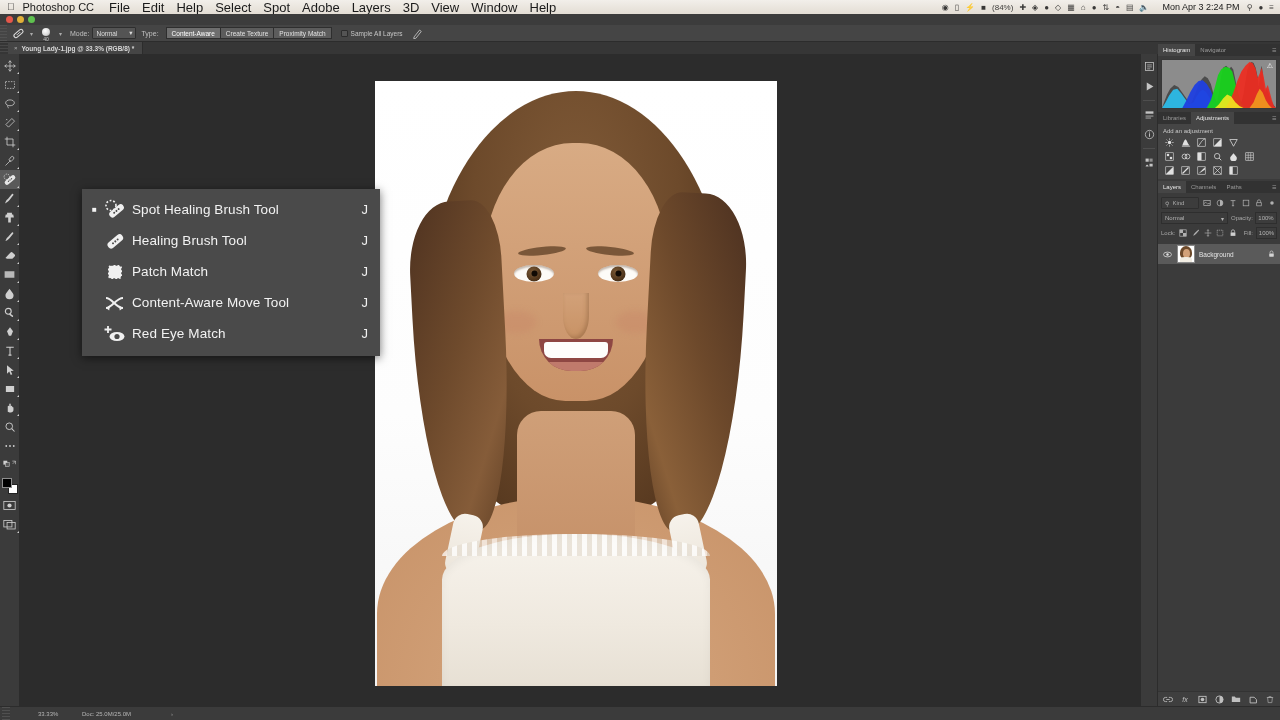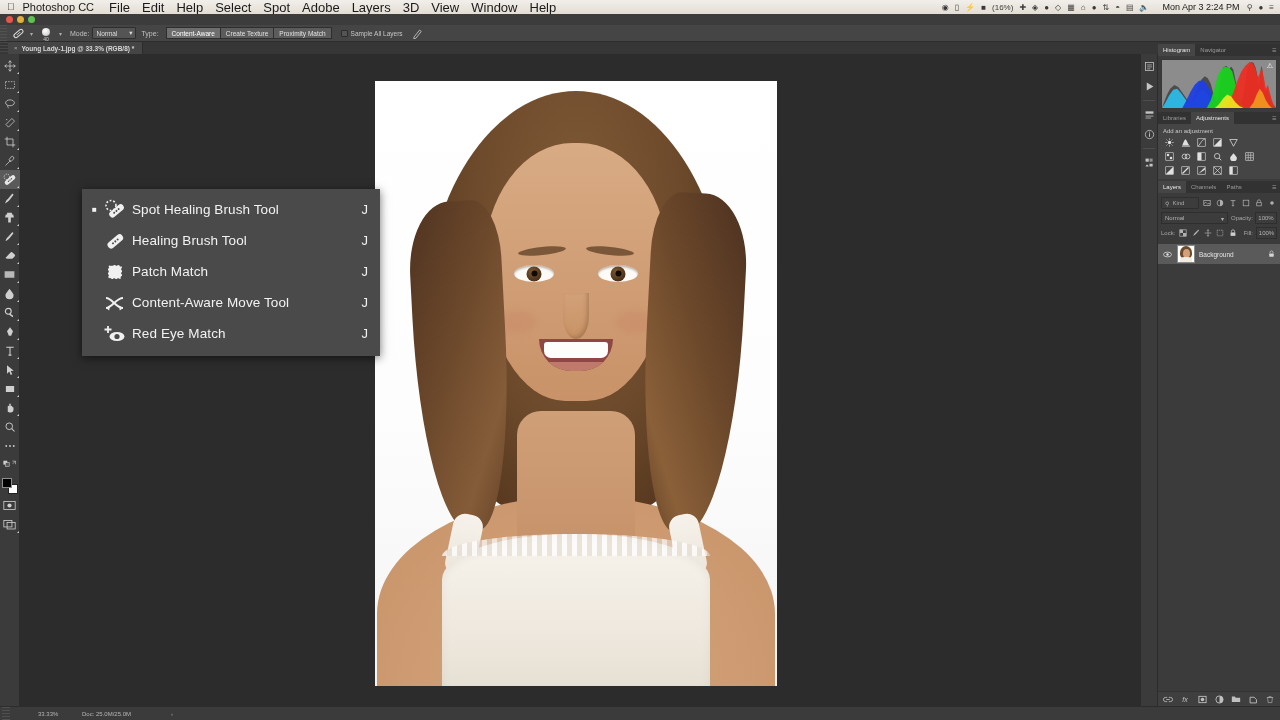--- a/index.html
+++ b/index.html
@@ -347,21 +347,21 @@
     <span class="mi">3D</span>
     <span class="mi">View</span>
     <span class="mi">Window</span>
     <span class="mi">Help</span>
     <span class="spacer"></span>
     <span class="sysicons">
       <span class="ic">◉</span>
       <span class="ic">▯</span>
       <span class="ic">⚡</span>
       <span class="ic">■</span>
-      <span class="ic">(16%)</span>
+      <span class="ic">(84%)</span>
       <span class="ic">✚</span>
       <span class="ic">◈</span>
       <span class="ic">●</span>
       <span class="ic">◇</span>
       <span class="ic">▦</span>
       <span class="ic">⌂</span>
       <span class="ic">●</span>
       <span class="ic">⇅</span>
       <span class="ic">◓</span>
       <span class="ic">▤</span>

